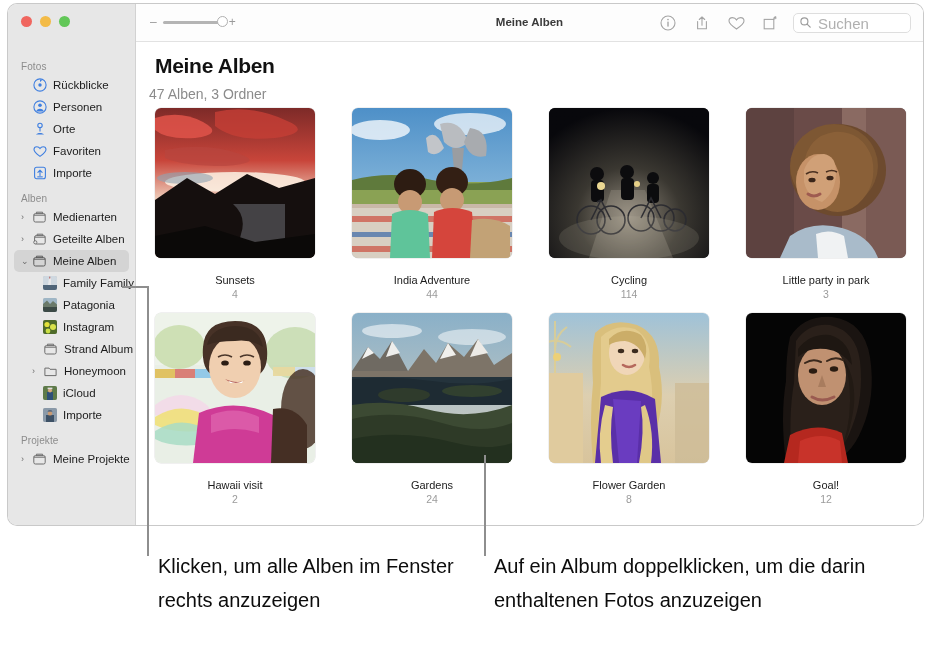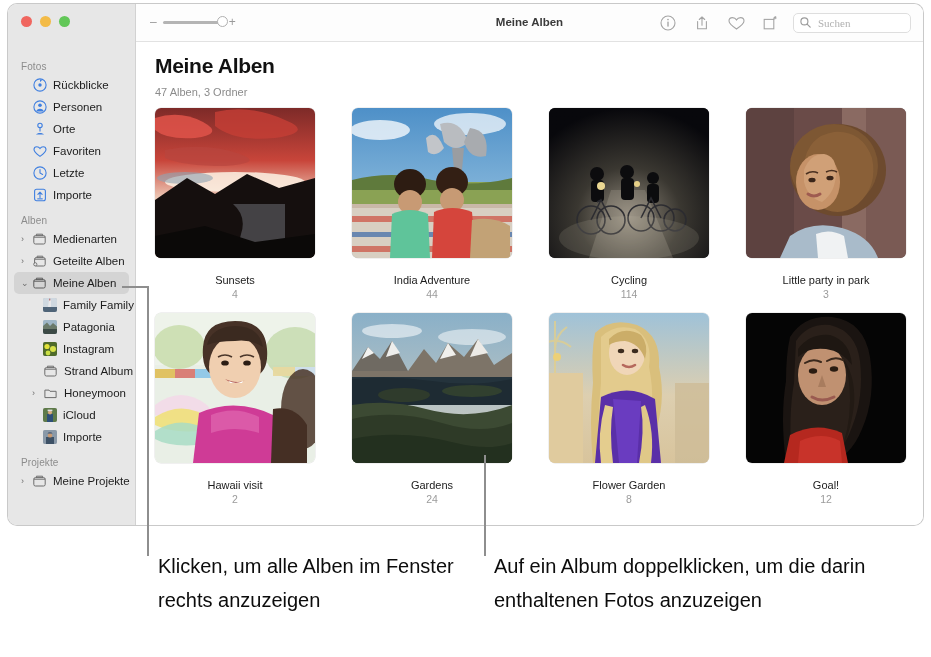--- a/index.html
+++ b/index.html
@@ -162,22 +162,22 @@
     border-radius: 5px;
     background: #fff;
     display: flex;
     align-items: center;
     padding: 0 6px;
     box-sizing: border-box;
     gap: 5px;
   }
   #searchbox .sf {
     border: none; outline: none;
-    font-size: 11px;
-    font-family: Liberation Serif, serif;
+    font-size: 15px;
+    font-family: Liberation Sans, sans-serif;
     color: #333;
     width: 100%;
     background: transparent;
   }
   #searchbox .sf::placeholder { color: #b0b0b0; }
 
   
   #content {
     position: absolute;
     left: 128px; top: 38px; right: 0; bottom: 0;
@@ -187,22 +187,22 @@
   #page-title {
     position: absolute;
     left: 19px; top: 12px;
     font-size: 21px;
     font-weight: bold;
     color: #111;
     letter-spacing: -0.3px;
   }
   #page-sub {
     position: absolute;
-    left: 19px; top: 44px;
-    font-size: 11px;
+    left: 13px; top: 44px;
+    font-size: 14px;
     color: #8b8b8b;
   }
 
   #grid {
     position: absolute;
     left: 19px; top: 66px; right: 10px;
     display: grid;
     grid-template-columns: repeat(4, 1fr);
     column-gap: 30px;
     row-gap: 13px;
@@ -298,30 +298,20 @@
       <div class="sb-item">
         <span class="twisty"></span>
         <span class="ico">
             <svg width="14" height="13" viewBox="0 0 14 13">
               <path d="M7 11.4 C3 8.6 1 6.8 1 4.6 C1 2.9 2.3 1.7 3.9 1.7 C5 1.7 6.3 2.3 7 3.5 C7.7 2.3 9 1.7 10.1 1.7 C11.7 1.7 13 2.9 13 4.6 C13 6.8 11 8.6 7 11.4 Z" fill="none" stroke="#3f7fe0" stroke-width="1.1"></path>
             </svg>
           </span>
         <span>Favoriten</span>
       </div>
 
-      <div class="sb-item">
-        <span class="twisty"></span>
-        <span class="ico">
-            <svg width="14" height="14" viewBox="0 0 14 14">
-              <circle cx="7" cy="7" r="6.1" fill="none" stroke="#3f7fe0" stroke-width="1.1"></circle>
-              <path d="M7 3.6 L7 7 L9.6 8.4" fill="none" stroke="#3f7fe0" stroke-width="1.1" stroke-linecap="round"></path>
-            </svg>
-          </span>
-        <span>Letzte</span>
-      </div>
 
       <div class="sb-item">
         <span class="twisty"></span>
         <span class="ico">
             <svg width="14" height="14" viewBox="0 0 14 14">
               <rect x="1.6" y="1.2" width="10.8" height="11.6" rx="2" fill="none" stroke="#3f7fe0" stroke-width="1.1"></rect>
               <path d="M7 9.6 L7 4.2 M4.9 6.3 L7 4.1 L9.1 6.3" fill="none" stroke="#3f7fe0" stroke-width="1.1" stroke-linecap="round" stroke-linejoin="round"></path>
               <rect x="4.3" y="10.3" width="5.4" height="1.1" fill="#3f7fe0"></rect>
             </svg>
           </span>

